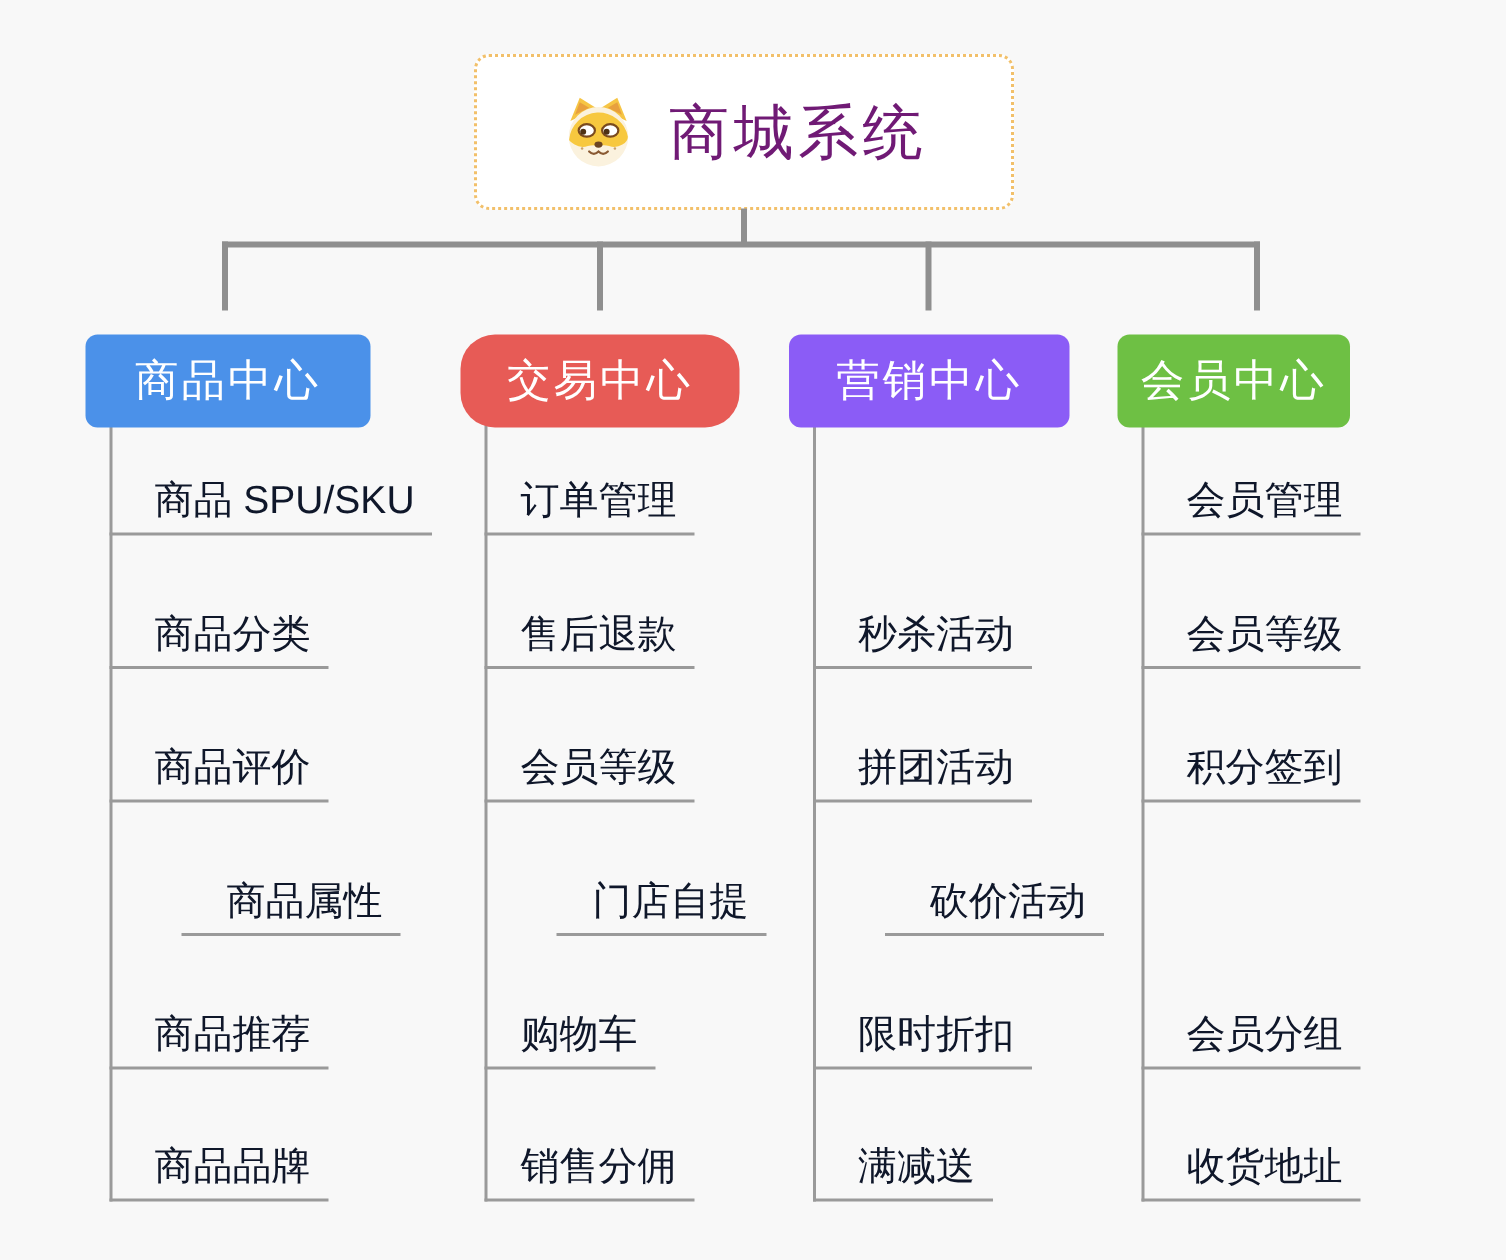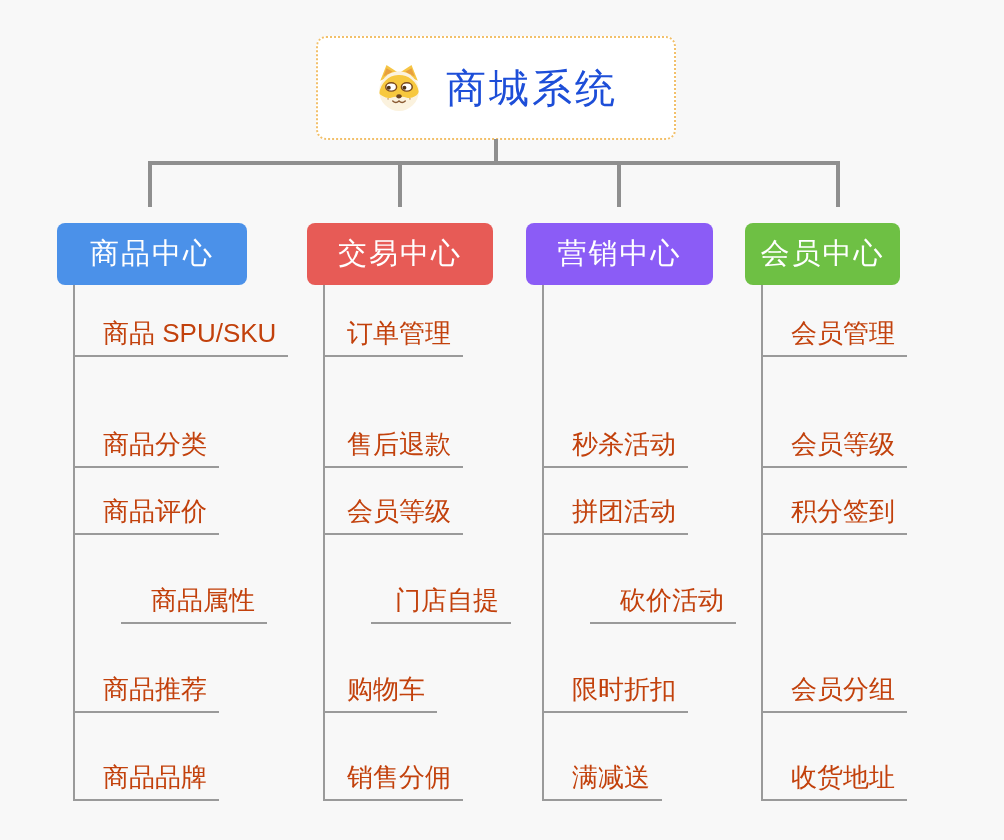--- a/index.html
+++ b/index.html
@@ -52,37 +52,37 @@
     top:223px; height:62px;
     border-radius:8px;
     display:flex; align-items:center; justify-content:center;
     color:#ffffff;
     font-size:29px;
     letter-spacing:2px;
     white-space:nowrap;
     cursor:default;
   }
   .bh-0{ left:57px;  width:190px; }
-  .bh-1{ left:307px; width:186px; }
+  .bh-1{ left:307px; width:186px;border-radius:23px; }
   .bh-2{ left:526px; width:187px; }
   .bh-3{ left:745px; width:155px; }
 
   
   .leaf{
     position:absolute;
     padding:0 12px 6px 30px;
     border-bottom:2px solid #9a9a9a;
     font-size:26px;
     line-height:32px;
-    color:#c2410c;
+    color:#0f172a;
     white-space:nowrap;
     cursor:default;
   }
   .c0{ left:73px; } .c1{ left:323px;padding-left:24px; } .c2{ left:542px; } .c3{ left:761px; }
-  .r0{ top:317px; } .r1{ top:428px; } .r2{ top:495px; }
+  .r0{ top:317px; } .r1{ top:406px; } .r2{ top:495px; }
   .r3{ top:584px;margin-left:48px; } .r4{ top:673px; } .r5{ top:761px; }
 </style>
 </head>
 <body>
 
 <div class="canvas">
 
   <div class="root-node" style="border-color: rgb(242, 192, 106);">
     <span class="root-icon">
       <svg viewBox="0 0 48 48" width="50" height="50">
@@ -95,21 +95,21 @@
         <ellipse cx="16.5" cy="23" rx="5.2" ry="4" fill="#FFFFFF" stroke="#7A4A1E" stroke-width="1.4"></ellipse>
         <ellipse cx="31.5" cy="23" rx="5.2" ry="4" fill="#FFFFFF" stroke="#7A4A1E" stroke-width="1.4"></ellipse>
         <circle cx="14.2" cy="23.8" r="1.9" fill="#4F3215"></circle>
         <circle cx="29.2" cy="23.8" r="1.9" fill="#4F3215"></circle>
         <ellipse cx="24" cy="32" rx="2.6" ry="2" fill="#6B4423"></ellipse>
         <path d="M18,36.5 q3,3 6,0 q3,3 6,0" fill="none" stroke="#8A5A33" stroke-width="1.4" stroke-linecap="round"></path>
         <circle cx="13.5" cy="34.5" r="0.8" fill="#C9A06A"></circle>
         <circle cx="34.5" cy="34.5" r="0.8" fill="#C9A06A"></circle>
       </svg>
     </span>
-    <span class="root-label" style="color: #1d4ed8;">商城系统</span>
+    <span class="root-label" style="color: #701a75;">商城系统</span>
   </div>
 
   <div class="line stem"></div>
   <div class="line bus"></div>
   <div class="line drop drop-0"></div>
   <div class="line drop drop-1"></div>
   <div class="line drop drop-2"></div>
   <div class="line drop drop-3"></div>
 
   <div class="spine spine-0"></div>

